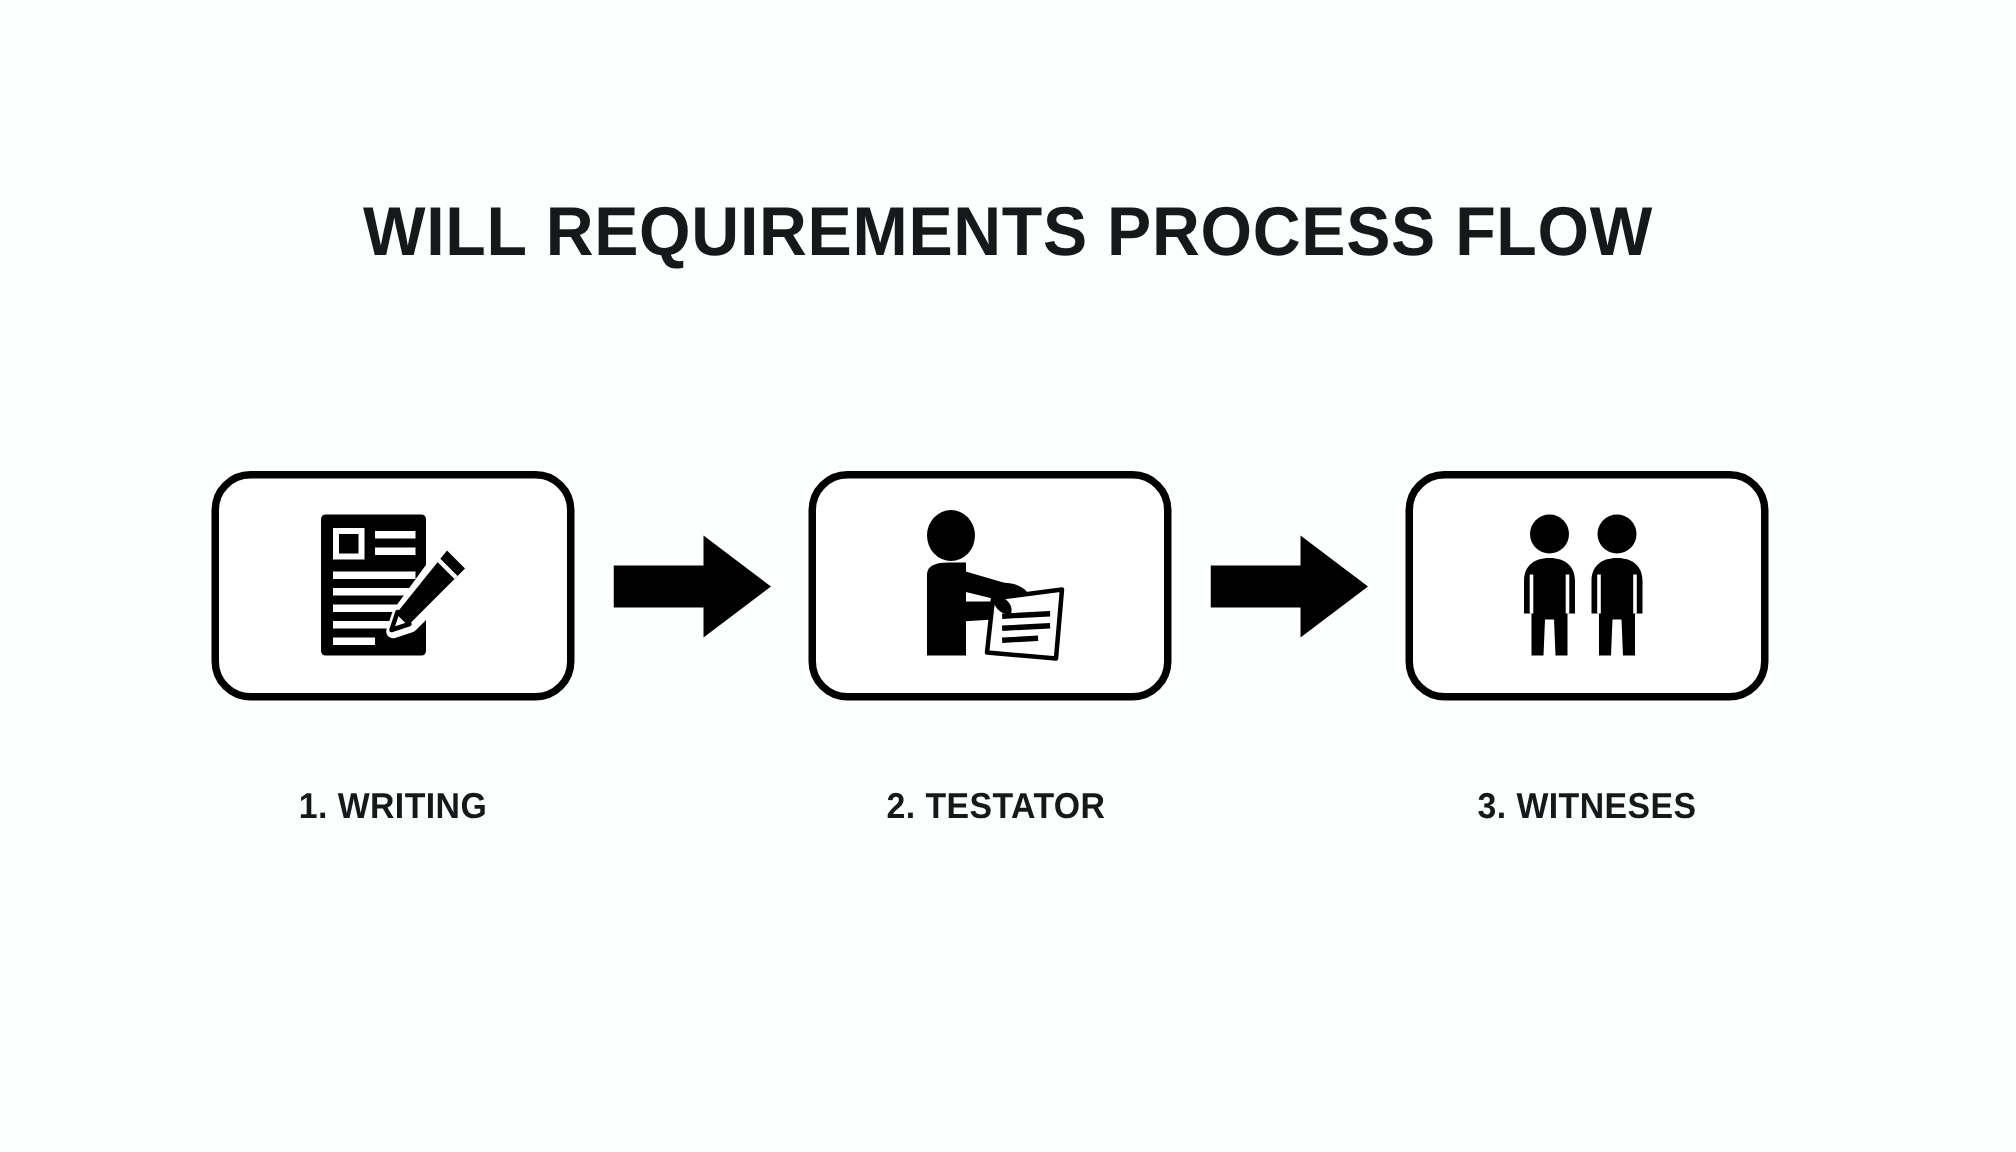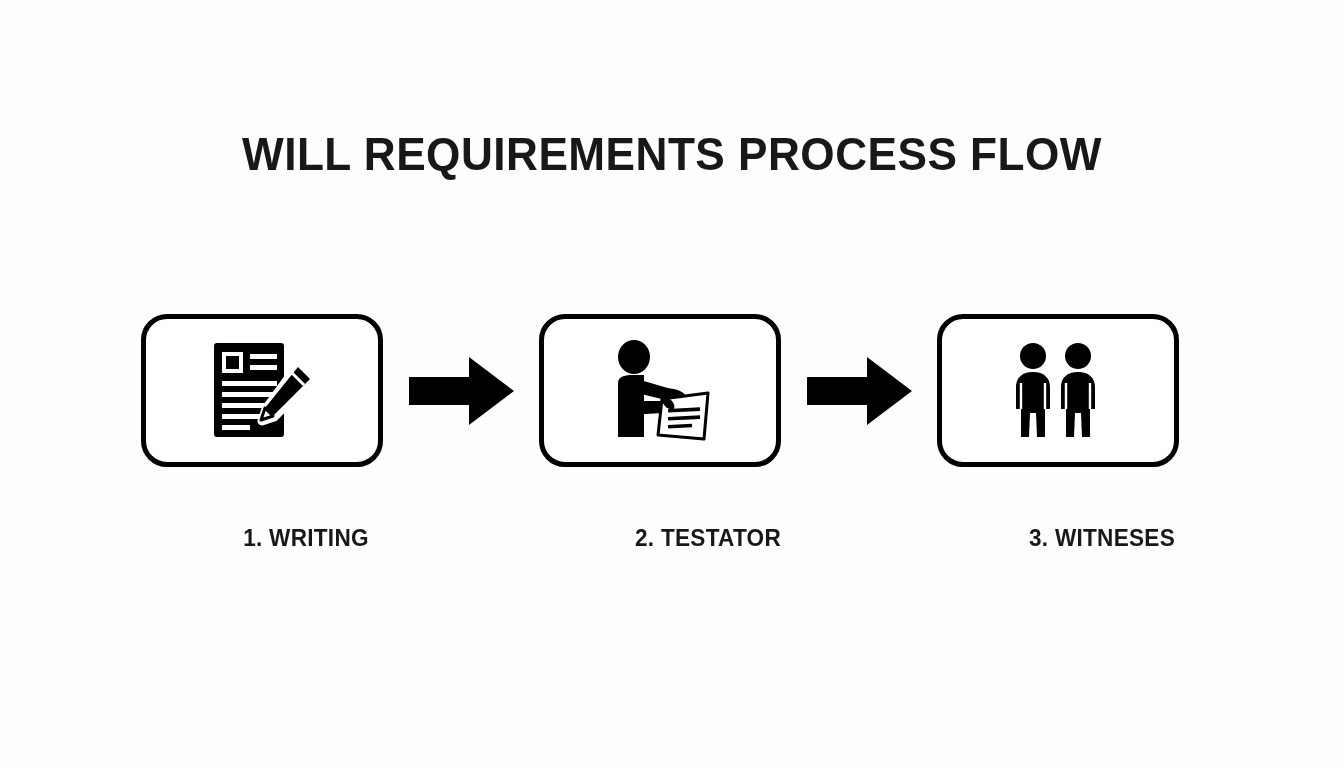--- a/index.html
+++ b/index.html
@@ -71,21 +71,20 @@
     display: block;
   }
 
   
   .caption-row {
     position: absolute;
     top: 522px;
     left: 0;
     width: 1136px;
     height: 34px;
-    margin-left: 44px;
   }
   .caption {
     position: absolute;
     top: 0;
     width: 320px;
     text-align: center;
     font-size: 24px;
     line-height: 32px;
     font-weight: 700;
     letter-spacing: 0.3px;

